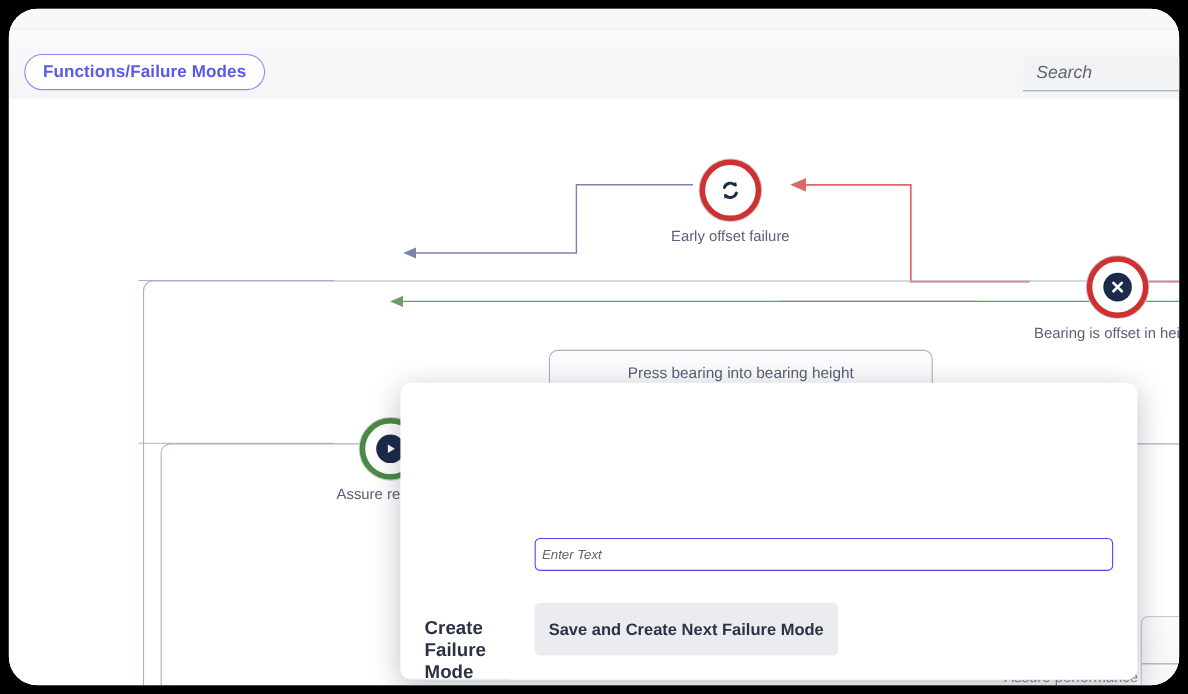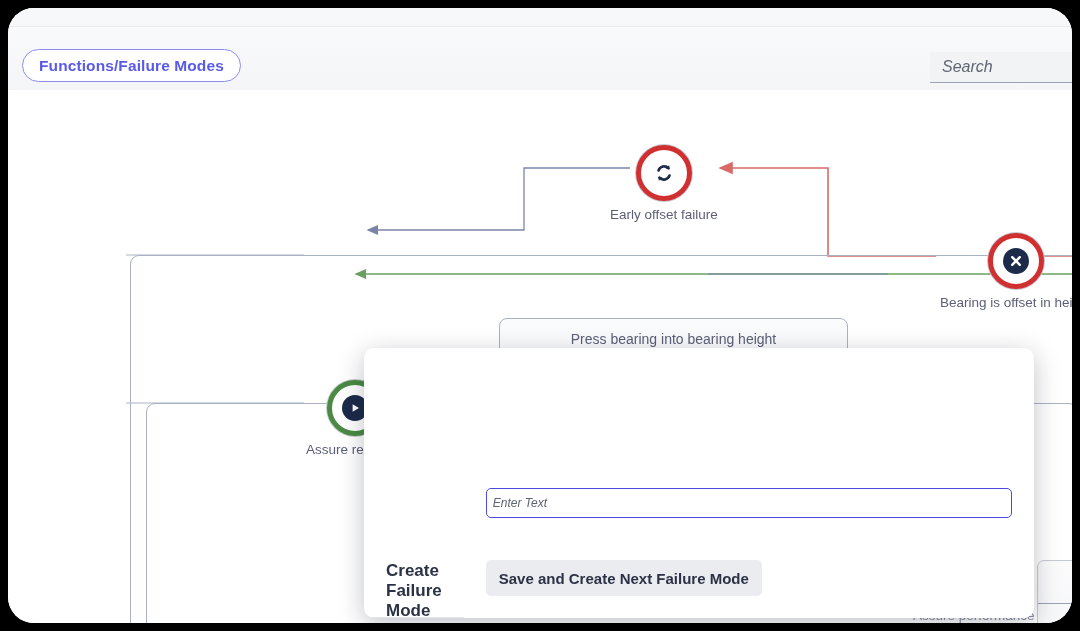--- a/index.html
+++ b/index.html
@@ -60,21 +60,21 @@
   #modal{position:absolute;left:356px;top:340px;width:670px;height:270px;background:#fff;
       border-radius:10px;box-shadow:0 6px 26px rgba(20,25,45,.26);z-index:60;overflow:hidden;
       display:flex;flex-direction:row;align-items:flex-end;}
   #modal-head{height:53px;flex:0 0 53px;border-bottom:1px solid #e3e5ea;display:flex;align-items:center;padding:0 22px;}
   #modal-title{font-size:17px;font-weight:bold;color:#2b3245;}
   #modal-body{flex:1;padding:22px;}
   #desc-label{font-size:15px;color:#5d6472;margin-bottom:9px;}
   #desc-input{width:100%;height:30px;box-sizing:border-box;border:1.8px solid #4a4ae0;border-radius:5px;
       padding:0 6px;font-family:"Liberation Sans",sans-serif;font-size:12px;font-style:italic;color:#5d6472;outline:none;background:#fff;}
   #desc-input::placeholder{color:#5d6472;font-style:italic;opacity:1;}
-  #btn-save-next{margin-top:42px;height:36px;padding:0 13px;border:0;border-radius:5px;background:#ebecef;
+  #btn-save-next{margin-top:29px;height:48px;padding:0 13px;border:0;border-radius:5px;background:#ebecef;
       font-family:"Liberation Sans",sans-serif;font-size:15px;font-weight:bold;color:#2b3245;cursor:pointer;}
   #modal-foot{height:52px;flex:0 0 52px;border-top:1px solid #e3e5ea;display:flex;align-items:center;
       justify-content:flex-end;gap:28px;padding:0 24px;}
   .foot-btn{background:none;border:0;font-family:"Liberation Sans",sans-serif;font-size:16px;font-weight:bold;color:#4f52e8;cursor:pointer;}
 </style>
 </head>
 <body>
 
 <div id="frame">
  <div id="app">

